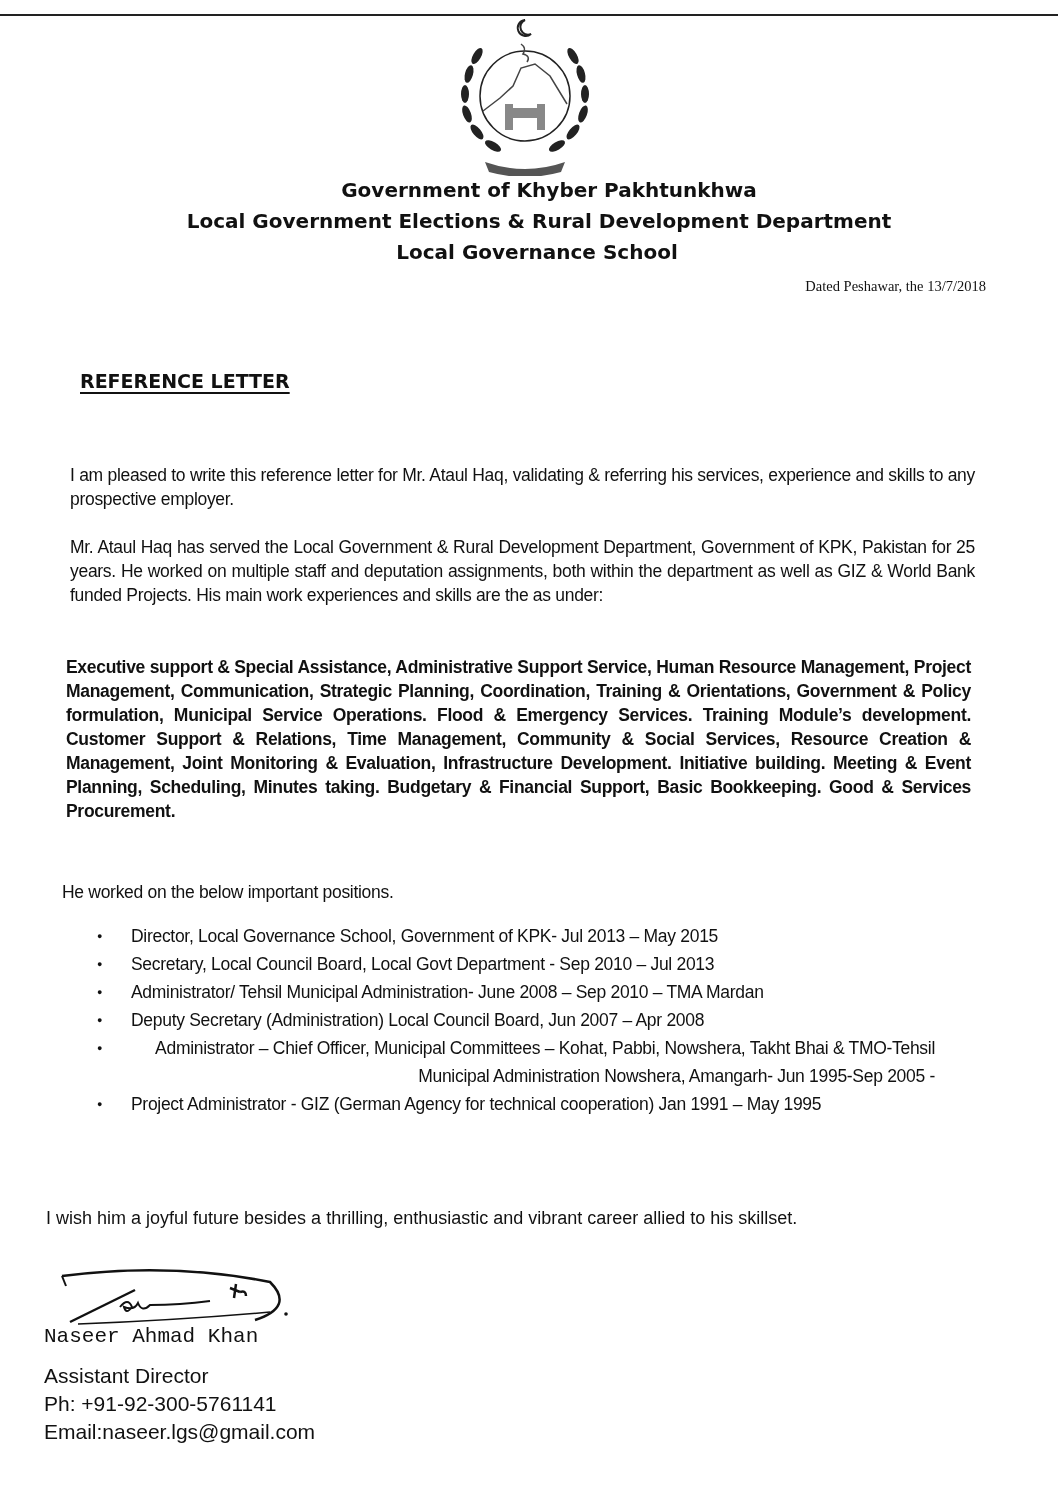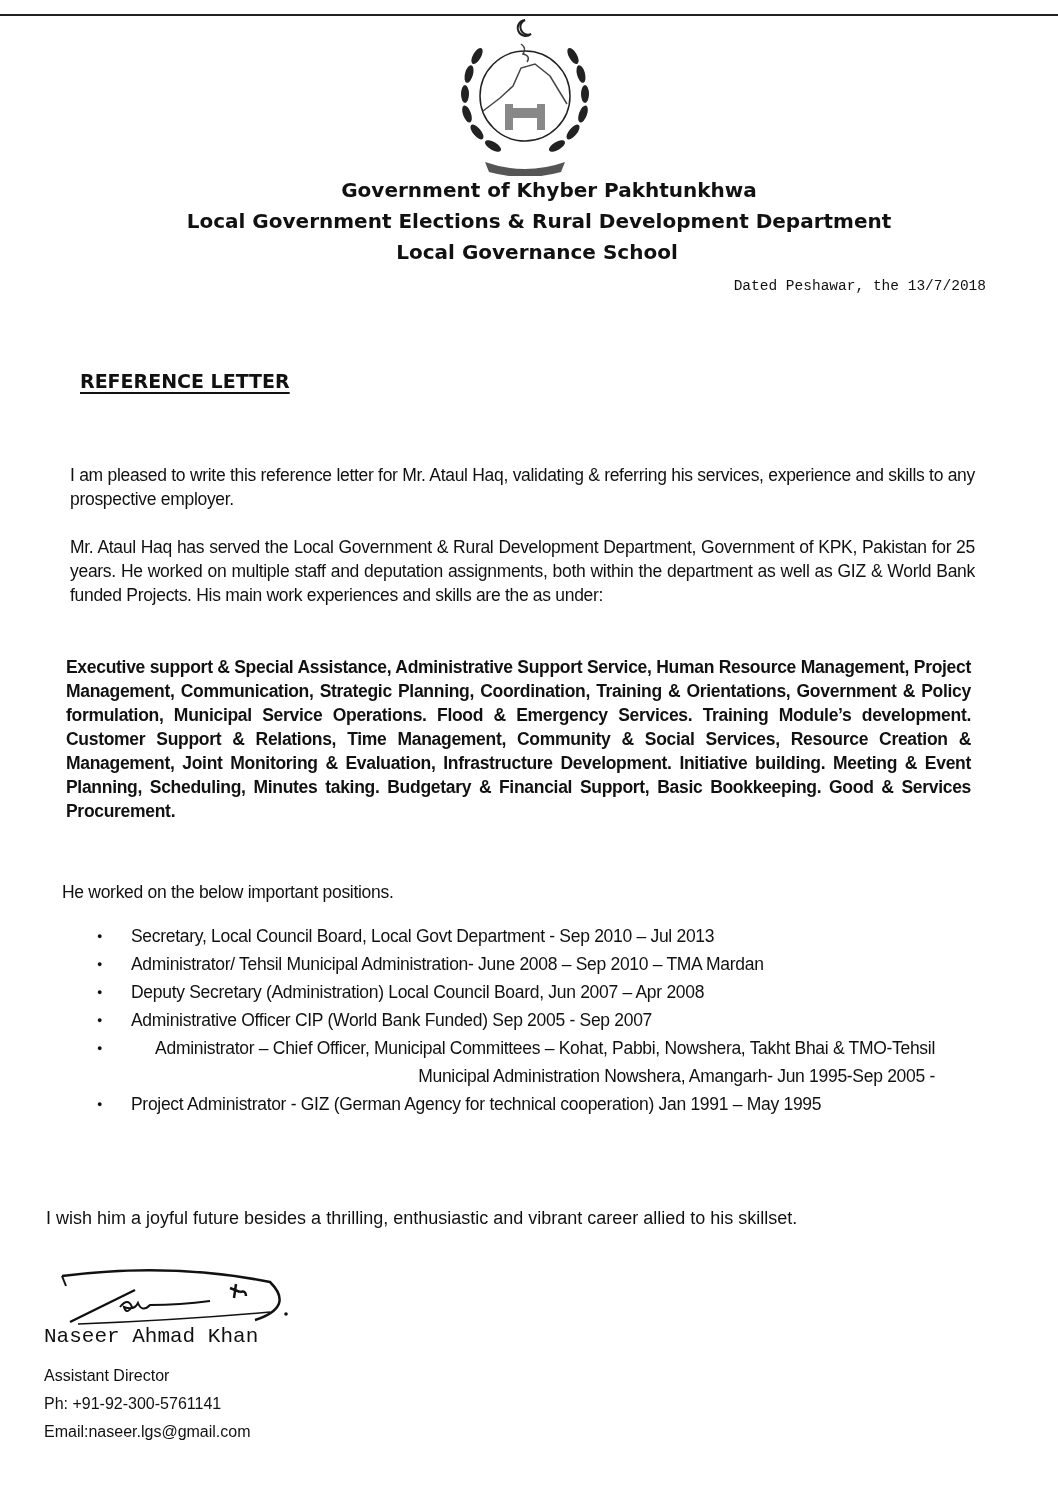--- a/index.html
+++ b/index.html
@@ -6,34 +6,34 @@
     body {
       width: 1058px; height: 1497px; position: relative; overflow: hidden;
       font-family: "Liberation Sans", sans-serif; color: #111;
     }
     .top-rule { position: absolute; left: 0; top: 14px; width: 1058px; height: 2px; background: #222; }
     .emblem { position: absolute; left: 455px; top: 16px; width: 140px; height: 160px; }
     .header { position: absolute; left: 0; width: 1058px; text-align: center; font-family: "DejaVu Sans", sans-serif; font-weight: bold; }
     .h1 { top: 178px; font-size: 20px; left: 20px; }
     .h2 { top: 209px; font-size: 20px; left: 10px; }
     .h3 { top: 240px; font-size: 20px; left: 8px; }
-    .dated { position: absolute; right: 72px; top: 278px; font-family: Liberation Mono, monospace; font-size: 14.5px; margin-left: 9px; }
+    .dated { position: absolute; right: 72px; top: 278px; font-family: Liberation Serif, serif; font-size: 14.5px; margin-left: 9px; }
     .title { position: absolute; left: 80px; top: 370px; font-family: "DejaVu Sans", sans-serif; font-weight: bold; font-size: 19px; text-decoration: underline; text-decoration-thickness: 2px; text-underline-offset: 4px; }
     .para { position: absolute; left: 70px; width: 905px; font-size: 17.5px; line-height: 24px; text-align: justify; font-family: "Liberation Sans Narrow", "Liberation Sans", sans-serif; letter-spacing: -0.3px; }
     .p1 { top: 463px; }
     .p2 { top: 535px; }
     .p3 { top: 655px; left: 66px; font-weight: bold; }
     .p4 { top: 872px; left: 62px; margin-top: 8px; }
     .positions { position: absolute; left: 95px; top: 922px; width: 900px; margin: 0; padding: 0; list-style: none; font-size: 17.5px; letter-spacing: -0.3px; }
     .positions li { position: relative; padding-left: 36px; line-height: 28px; }
     .positions li::before { content: "\25CF"; position: absolute; left: 2px; top: 0; font-size: 9px; }
     .closing { position: absolute; left: 46px; top: 1208px; font-size: 18px; }
     .signature { position: absolute; left: 50px; top: 1262px; width: 260px; height: 80px; }
     .sig-name { position: absolute; left: 44px; top: 1325px; font-size: 21px; font-family: Liberation Mono, monospace; }
-    .sig-line { position: absolute; left: 44px; top: 1362px; font-size: 16px; line-height: 28px; }
+    .sig-line { position: absolute; left: 44px; top: 1362px; font-size: 21px; line-height: 28px; }
   </style>
 </head>
 <body>
 
 <div class="top-rule"></div>
 
 <svg class="emblem" viewBox="0 0 140 160">
 
   <path d="M70 4 a8 8 0 1 0 6 14 a6 6 0 1 1 -6 -14z" fill="none" stroke="#222" stroke-width="2"></path>
 
@@ -72,24 +72,24 @@
 <div class="dated">Dated Peshawar, the 13/7/2018</div>
 
 <div class="title">REFERENCE LETTER</div>
 
 <div class="para p1">I am pleased to write this reference letter for Mr. Ataul Haq, validating &amp; referring his services, experience and skills to any prospective employer.</div>
 <div class="para p2">Mr. Ataul Haq has served the Local Government &amp; Rural Development Department, Government of KPK, Pakistan for 25 years. He worked on multiple staff and deputation assignments, both within the department as well as GIZ &amp; World Bank funded Projects. His main work experiences and skills are the as under:</div>
 <div class="para p3">Executive support &amp; Special Assistance, Administrative Support Service, Human Resource Management, Project Management, Communication, Strategic Planning, Coordination, Training &amp; Orientations, Government &amp; Policy formulation, Municipal Service Operations. Flood &amp; Emergency Services. Training Module’s development. Customer Support &amp; Relations, Time Management, Community &amp; Social Services, Resource Creation &amp; Management, Joint Monitoring &amp; Evaluation, Infrastructure Development. Initiative building. Meeting &amp; Event Planning, Scheduling, Minutes taking. Budgetary &amp; Financial Support, Basic Bookkeeping. Good &amp; Services Procurement.</div>
 <div class="para p4">He worked on the below important positions.</div>
 
 <ul class="positions">
+  <li>Director, Local Governance School, Government of KPK- Jul 2013 – May 2015</li>
   <li>Secretary, Local Council Board, Local Govt Department - Sep 2010 – Jul 2013</li>
   <li>Administrator/ Tehsil Municipal Administration- June 2008 – Sep 2010 – TMA Mardan</li>
   <li>Deputy Secretary (Administration) Local Council Board, Jun 2007 – Apr 2008</li>
-  <li>Administrative Officer CIP (World Bank Funded) Sep 2005 - Sep 2007</li>
   <li style="padding-right:60px;text-align:right;">Administrator – Chief Officer, Municipal Committees – Kohat, Pabbi, Nowshera, Takht Bhai &amp; TMO-Tehsil Municipal Administration Nowshera, Amangarh- Jun 1995-Sep 2005 -</li>
   <li>Project Administrator - GIZ (German Agency for technical cooperation) Jan 1991 – May 1995</li>
 </ul>
 
 <div class="closing">I wish him a joyful future besides a thrilling, enthusiastic and vibrant career allied to his skillset.</div>
 
 <svg class="signature" viewBox="0 0 260 80">
   <path d="M12 14 Q120 0 220 20 Q245 45 205 58" fill="none" stroke="#111" stroke-width="2.5"></path>
   <path d="M12 14 l4 10" fill="none" stroke="#111" stroke-width="2"></path>
   <path d="M20 60 L85 28" fill="none" stroke="#111" stroke-width="2.5"></path>

